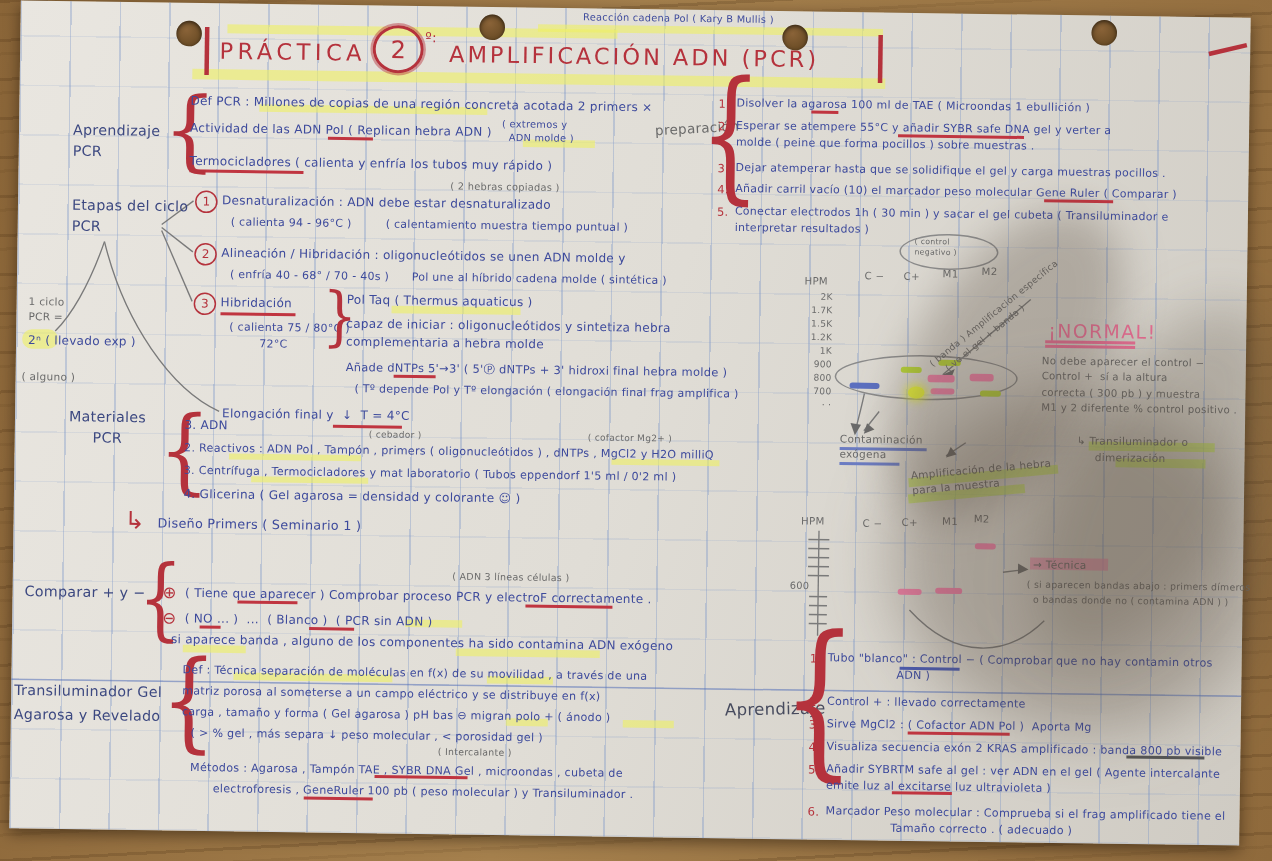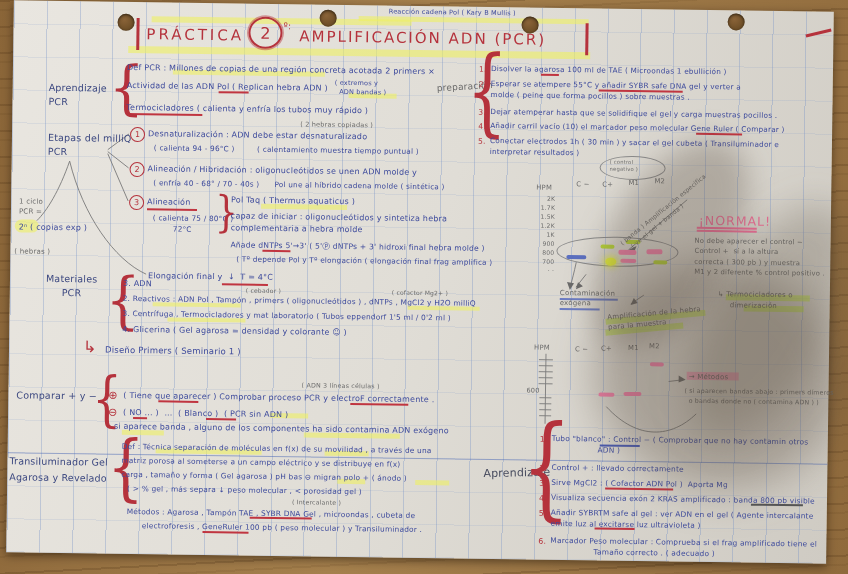--- a/index.html
+++ b/index.html
@@ -98,57 +98,57 @@
 
     <div class="t lab" style="left:36px;top:80px;">Aprendizaje
 PCR</div>
     <div class="brace" style="left:96px;top:58px;font-size:56px;transform:scaleY(1.05);">{</div>
     <div class="bar yell" style="left:160px;top:67px;width:152px;height:4.5px;"></div>
     <div class="t" style="left:114px;top:60px;">Def PCR : Millones de copias de una región concreta acotada 2 primers ×</div>
     <div class="t" style="left:114px;top:78px;">Actividad de las ADN Pol ( Replican hebra ADN )</div>
     <div class="bar redln" style="left:206px;top:88px;width:30px;"></div>
     <div class="bar yell" style="left:336px;top:88px;width:48px;height:4.5px;"></div>
     <div class="t" style="left:322px;top:74px;font-size:6.5px;">( extremos y
-  ADN bandas )</div>
+  ADN molde )</div>
     <div class="t" style="left:114px;top:100px;">Termocicladores ( calienta y enfría los tubos muy rápido )</div>
     <div class="bar redln" style="left:114px;top:111px;width:76px;"></div>
 
-    <div class="t lab" style="left:36px;top:130px;">Etapas del milliQ
+    <div class="t lab" style="left:36px;top:130px;">Etapas del ciclo
 PCR</div>
     <div class="t pencil" style="left:288px;top:116px;font-size:6.5px;">( 2 hebras copiadas )</div>
     <div class="circ" style="left:118px;top:125px;width:13px;height:13px;font-size:8px;">
         <span>1</span>
       </div>
     <div class="t" style="left:136px;top:126px;">Desnaturalización : ADN debe estar desnaturalizado</div>
     <div class="t" style="left:142px;top:141px;font-size:7.3px;">( calienta 94 - 96°C )         ( calentamiento muestra tiempo puntual )</div>
     <div class="circ" style="left:118px;top:160px;width:13px;height:13px;font-size:8px;">
         <span>2</span>
       </div>
     <div class="t" style="left:136px;top:161px;">Alineación / Hibridación : oligonucleótidos se unen ADN molde y</div>
     <div class="t" style="left:142px;top:176px;font-size:7.3px;">( enfría 40 - 68° / 70 - 40s )      Pol une al híbrido cadena molde ( sintética )</div>
     <div class="circ" style="left:118px;top:193px;width:13px;height:13px;font-size:8px;">
         <span>3</span>
       </div>
-    <div class="t" style="left:136px;top:194px;">Alineación</div>
+    <div class="t" style="left:136px;top:194px;">Hibridación</div>
     <div class="bar redln" style="left:136px;top:206px;width:50px;"></div>
     <div class="t" style="left:142px;top:211px;font-size:7.3px;">( calienta 75 / 80°C )
         72°C</div>
     <div class="brace" style="left:204px;top:191px;font-size:36px;transform:scaleY(1.2);">}</div>
     <div class="bar yell" style="left:250px;top:200px;width:86px;height:5px;"></div>
     <div class="t" style="left:220px;top:191px;">Pol Taq ( Thermus aquaticus )</div>
     <div class="t" style="left:220px;top:207px;">capaz de iniciar : oligonucleótidos y sintetiza hebra
 complementaria a hebra molde</div>
     <div class="t" style="left:220px;top:236px;font-size:7.6px;">Añade dNTPs 5'→3' ( 5'Ⓟ dNTPs + 3' hidroxi final hebra molde )</div>
     <div class="bar redln" style="left:252px;top:246px;width:28px;"></div>
     <div class="t" style="left:226px;top:251px;font-size:7.3px;">( Tº depende Pol y Tº elongación ( elongación final frag amplifica )</div>
     <div class="t pencil" style="left:8px;top:196px;font-size:7px;">1 ciclo
 PCR =</div>
     <div class="bar yell" style="left:4px;top:219px;width:24px;height:13px;border-radius:8px;"></div>
-    <div class="t" style="left:8px;top:221px;">2ⁿ ( copias exp )</div>
-    <div class="t pencil" style="left:4px;top:246px;font-size:7px;">( hebras )</div>
+    <div class="t" style="left:8px;top:221px;">2ⁿ ( llevado exp )</div>
+    <div class="t pencil" style="left:4px;top:246px;font-size:7px;">( alguno )</div>
     <div class="t" style="left:138px;top:268px;">Elongación final y  ↓  T = 4°C</div>
     <div class="bar redln" style="left:212px;top:280px;width:46px;"></div>
 
     <div class="t lab" style="left:36px;top:271px;text-align:center;">Materiales
 PCR</div>
     <div class="brace" style="left:96px;top:272px;font-size:54px;transform:scaleY(1.15);">{</div>
     <div class="t" style="left:113px;top:276px;">3. ADN</div>
     <div class="bar yell" style="left:143px;top:300px;width:88px;height:4px;"></div>
     <div class="bar yell" style="left:398px;top:300px;width:72px;height:4px;"></div>
     <div class="t" style="left:113px;top:292px;font-size:7.4px;">2. Reactivos : ADN Pol , Tampón , primers ( oligonucleótidos ) , dNTPs , MgCl2 y H2O milliQ</div>
@@ -252,34 +252,34 @@
     <div class="bar" style="left:550px;top:290px;width:58px;height:2px;background:#6b7cc4;"></div>
     <div class="bar" style="left:550px;top:300px;width:40px;height:2px;background:#6b7cc4;"></div>
     <div class="t pencil" style="left:550px;top:280px;font-size:7px;">Contaminación
 exógena</div>
     <div class="bar grn" style="left:596px;top:305px;width:100px;height:6px;transform:rotate(-6deg);"></div>
     <div class="bar grn" style="left:596px;top:317px;width:78px;height:6px;transform:rotate(-6deg);"></div>
     <div class="t pencil" style="left:598px;top:299px;font-size:7px;transform:rotate(-6deg);">Amplificación de la hebra
 para la muestra</div>
     <div class="bar grn" style="left:716px;top:284px;width:84px;height:6px;"></div>
     <div class="bar grn" style="left:734px;top:295px;width:60px;height:6px;"></div>
-    <div class="t pencil" style="left:708px;top:279px;font-size:7px;line-height:11px;">↳ Termocicladores o
+    <div class="t pencil" style="left:708px;top:279px;font-size:7px;line-height:11px;">↳ Transiluminador o
      dimerización</div>
 
     <div class="t pencil" style="left:525px;top:336px;font-size:6.8px;">HPM</div>
     <div class="t pencil" style="left:566px;top:337px;font-size:6.8px;">C −</div>
     <div class="t pencil" style="left:592px;top:336px;font-size:6.8px;">C+</div>
     <div class="t pencil" style="left:619px;top:335px;font-size:6.8px;">M1</div>
     <div class="t pencil" style="left:640px;top:333px;font-size:6.8px;">M2</div>
     <div class="t pencil" style="left:518px;top:379px;font-size:6.5px;">600</div>
     <div class="band" style="left:641px;top:353px;width:14px;height:4px;background:#f07fa8;"></div>
     <div class="band" style="left:590px;top:384px;width:16px;height:4px;background:#f07fa8;"></div>
     <div class="band" style="left:615px;top:383px;width:18px;height:4px;background:#f07fa8;"></div>
     <div class="bar pnk" style="left:678px;top:362px;width:52px;height:8px;"></div>
-    <div class="t pencil" style="left:680px;top:362px;font-size:7px;">→ Métodos</div>
+    <div class="t pencil" style="left:680px;top:362px;font-size:7px;">→ Técnica</div>
     <div class="t pencil" style="left:676px;top:376px;font-size:6.2px;line-height:9.5px;">( si aparecen bandas abajo : primers dímeros
   o bandas donde no ( contamina ADN ) )</div>
 
     <div class="t dark" style="left:476px;top:458px;font-size:11px;transform:rotate(-2deg);">Aprendizaje</div>
     <div class="brace" style="left:514px;top:420px;font-size:78px;transform:scaleY(1.45);">{</div>
     <div class="t red" style="left:532px;top:426px;font-size:7.8px;">1.</div>
     <div class="t" style="left:544px;top:426px;font-size:7.4px;">Tubo "blanco" : Control − ( Comprobar que no hay contamin otros
                   ADN )</div>
     <div class="bar bluln" style="left:592px;top:436px;width:40px;"></div>
     <div class="t red" style="left:532px;top:455px;font-size:7.8px;">2.</div>

